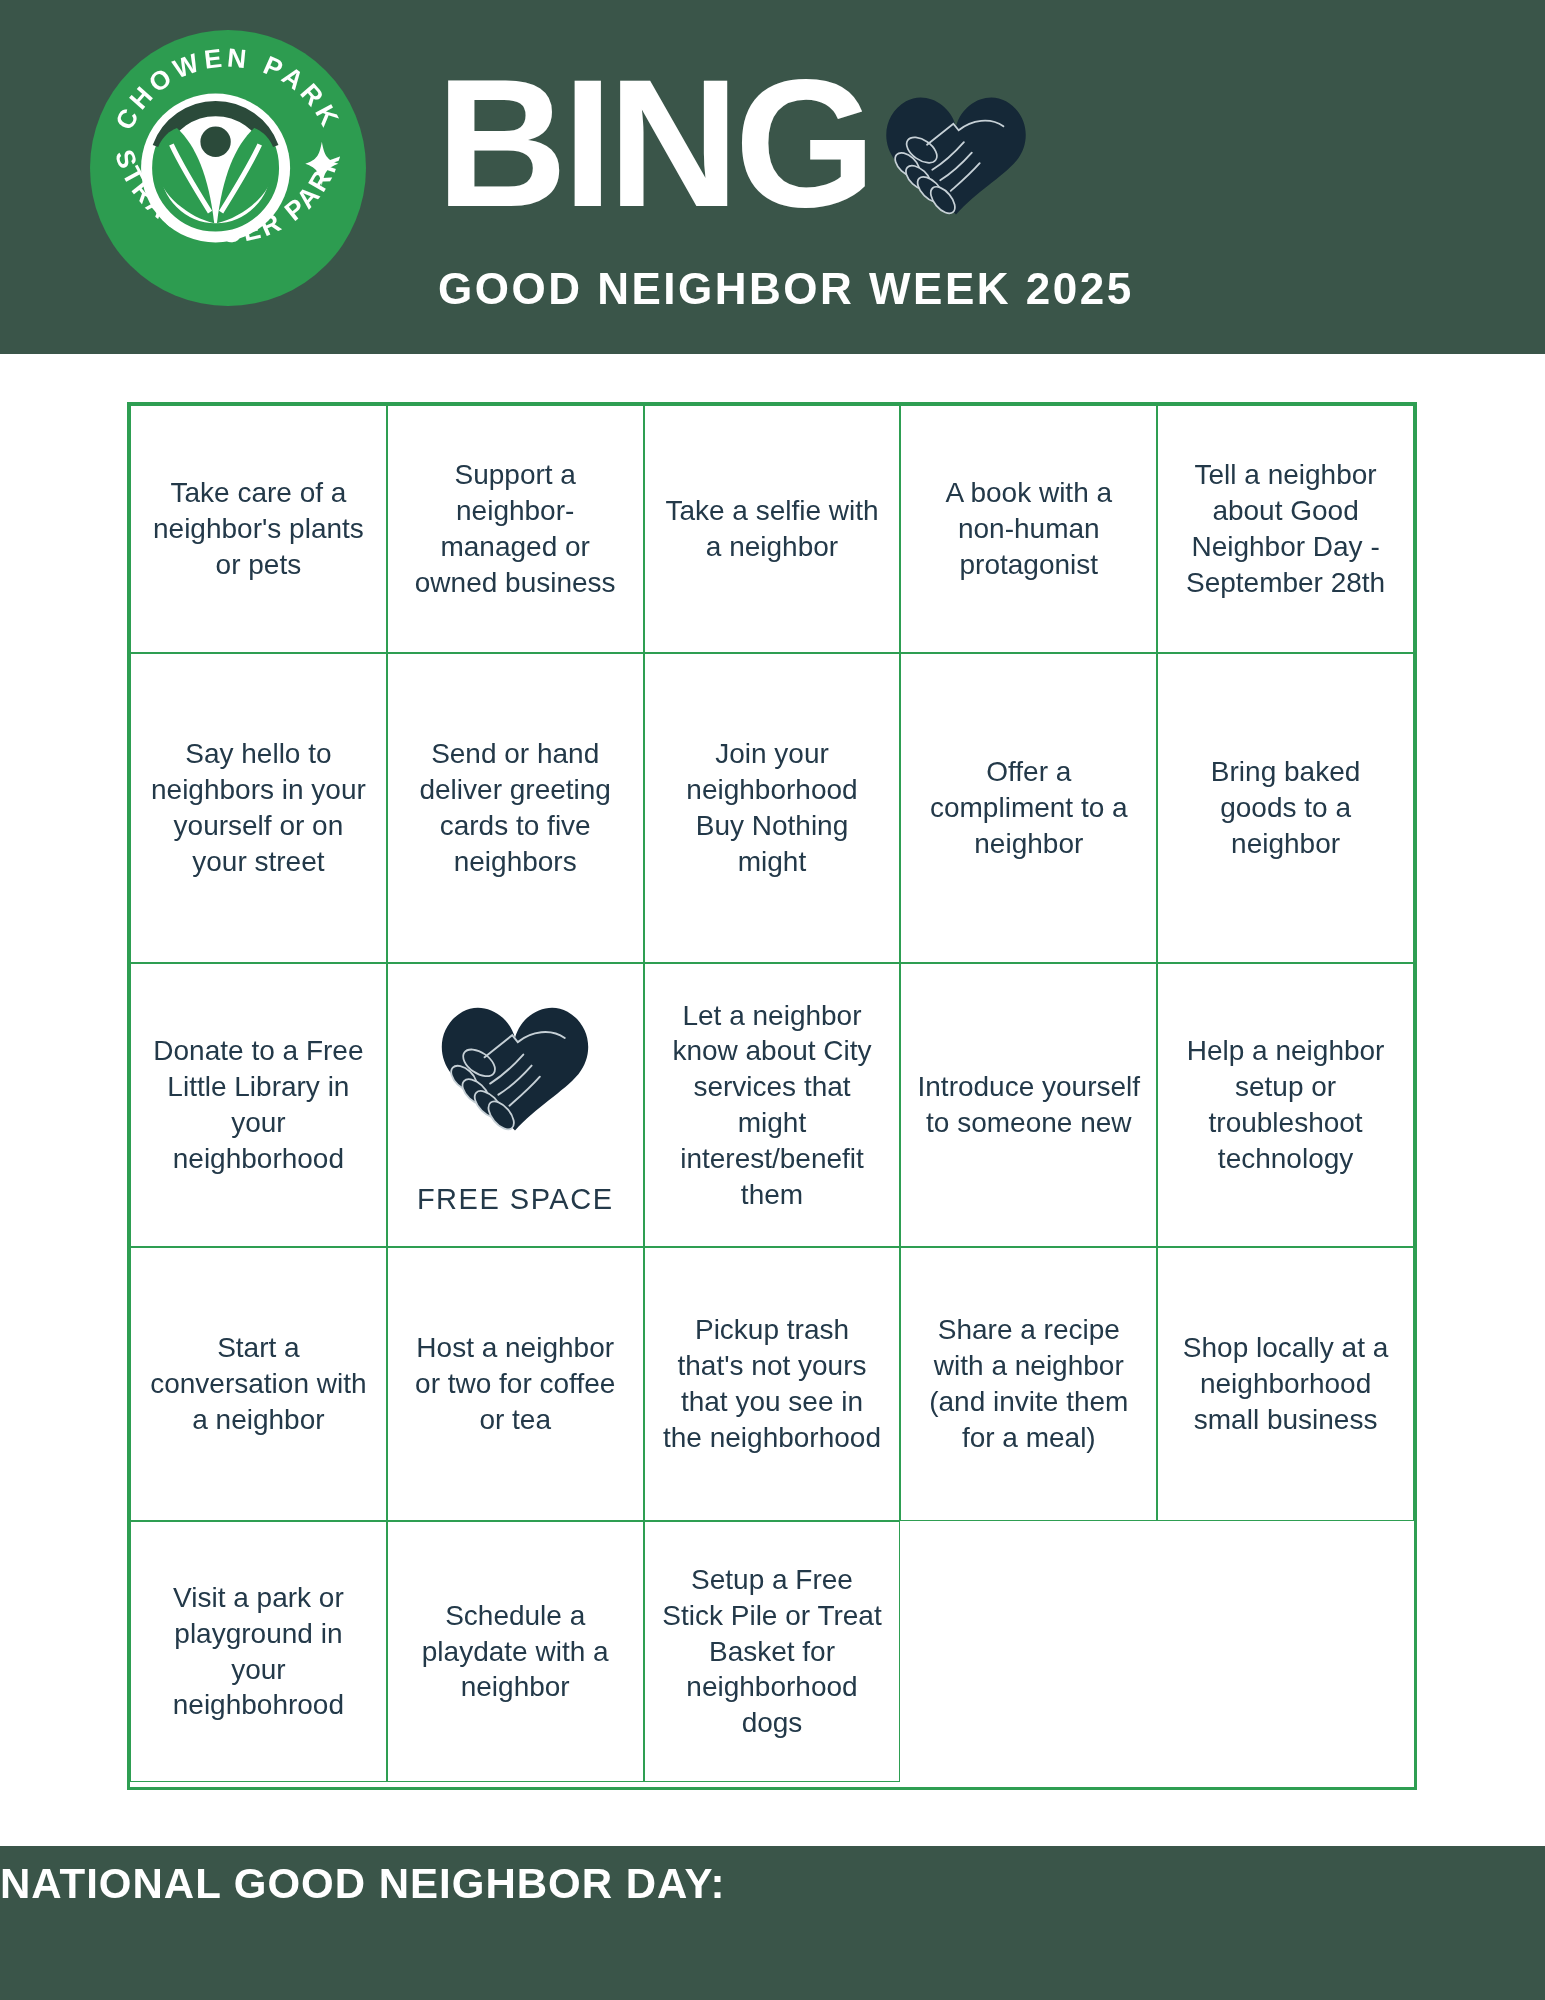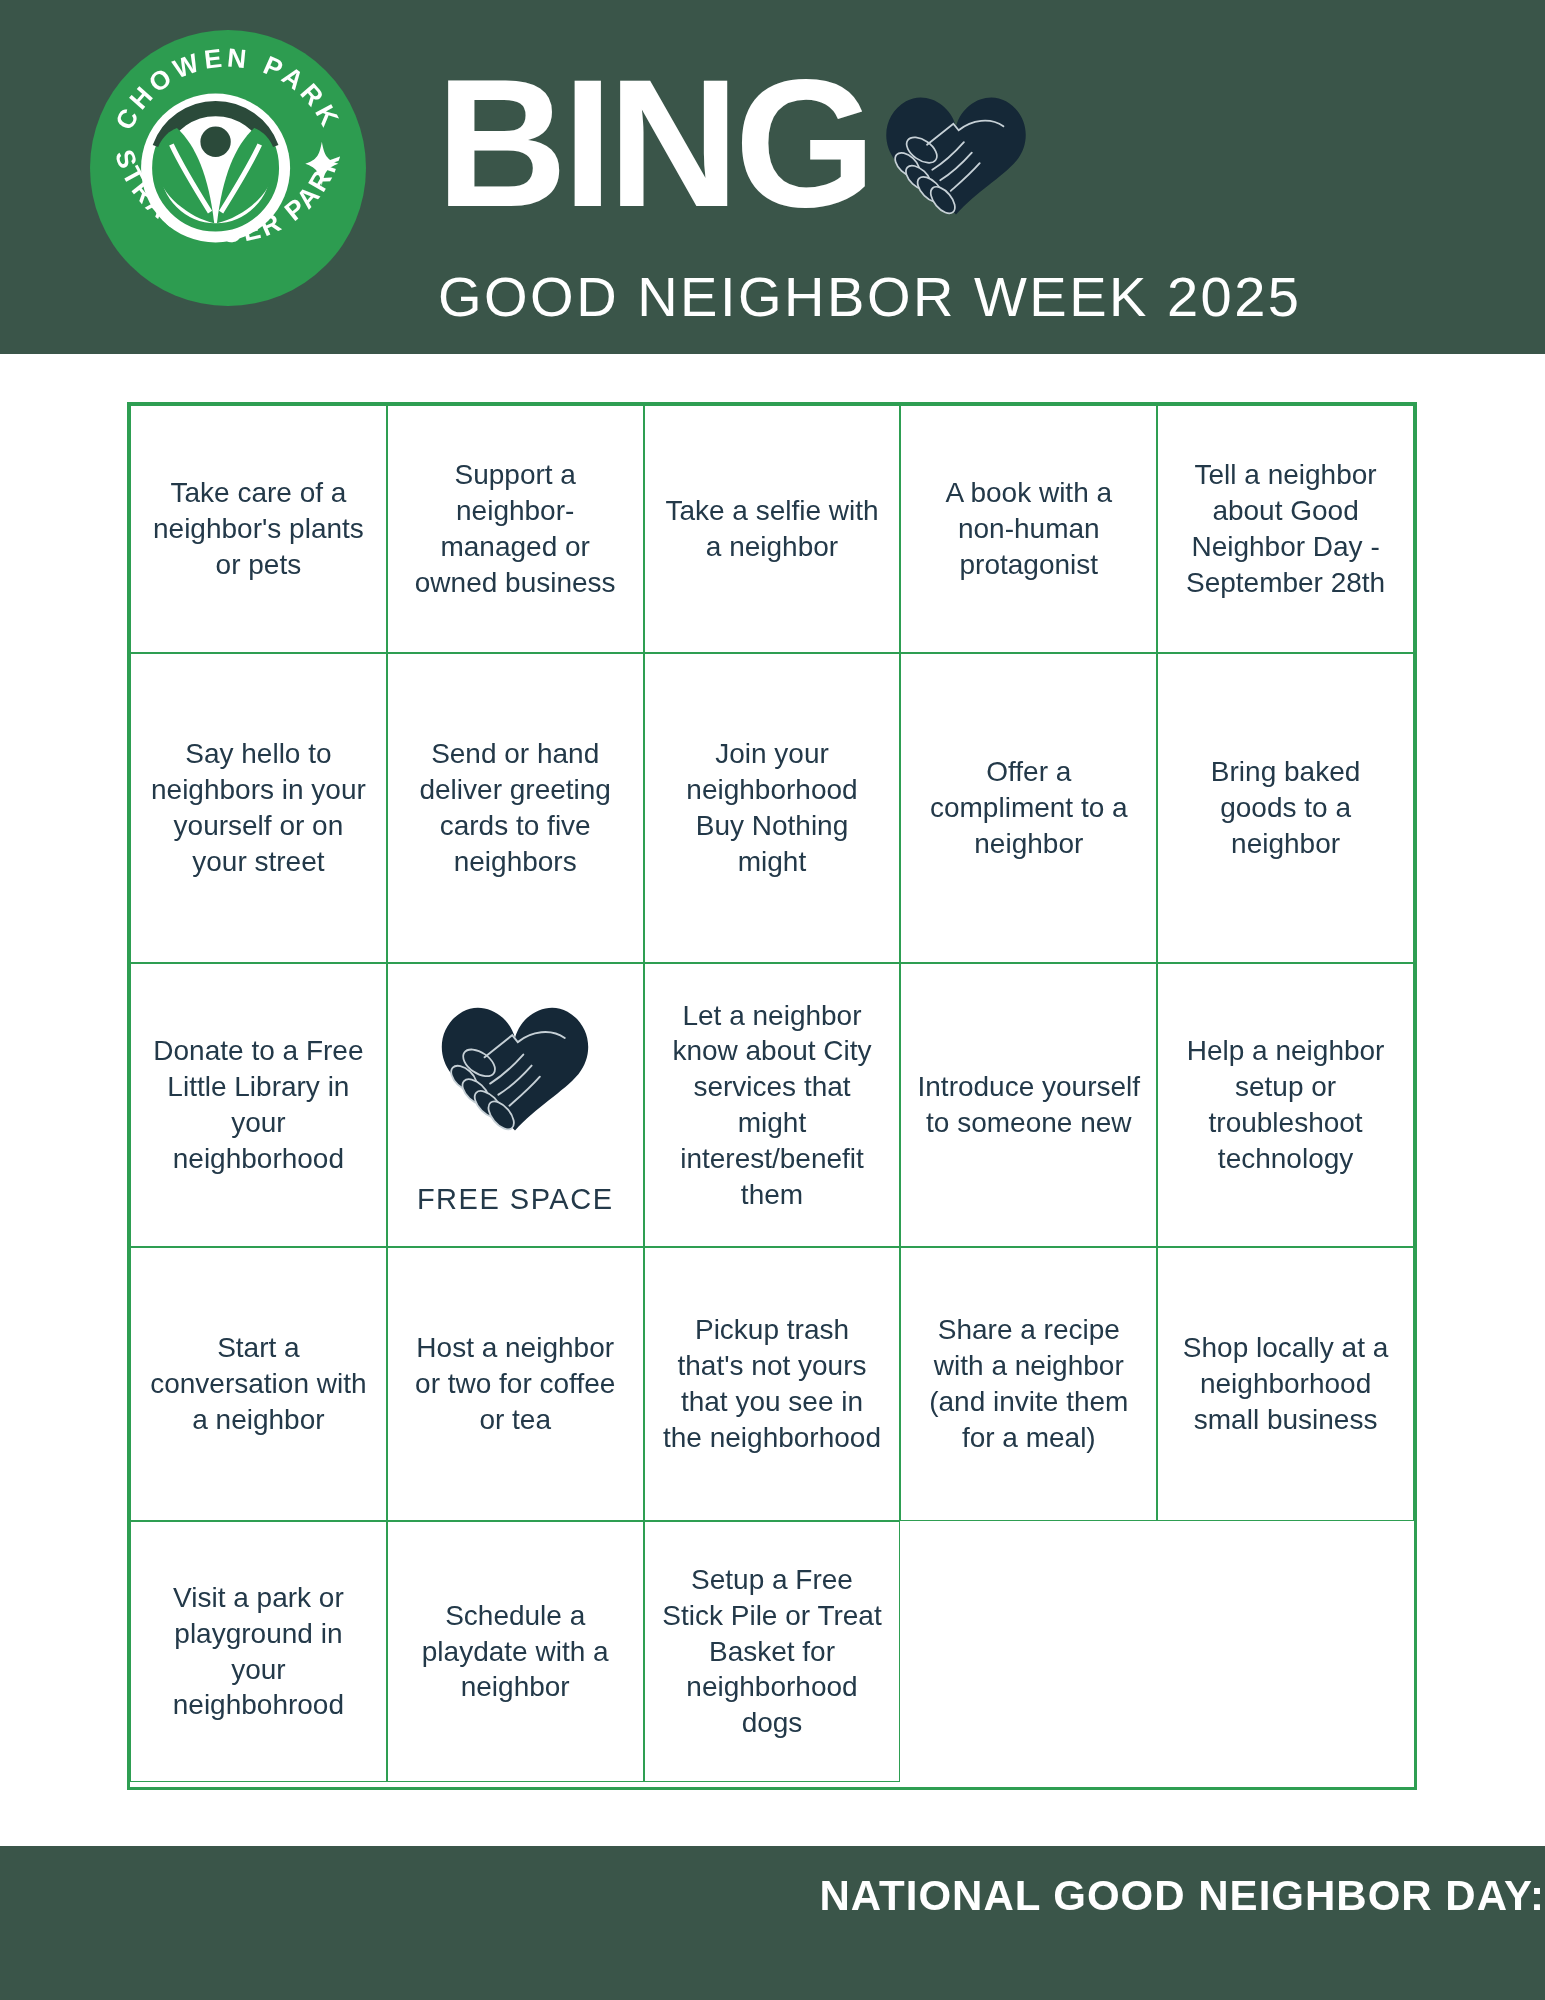--- a/index.html
+++ b/index.html
@@ -12,42 +12,42 @@
   .header-band{position:absolute;left:0;top:0;width:1545px;height:354px;background:#3A5549;}
   .logo{position:absolute;left:90px;top:30px;width:276px;height:276px;}
   .title-row{position:absolute;left:436px;top:52px;display:flex;align-items:flex-start;}
   .title-bing{
     color:#ffffff;font-size:182px;font-weight:800;letter-spacing:-5px;
     line-height:1;margin:0;
   }
   .title-heart{width:158px;height:148px;margin-left:6px;margin-top:28px;}
   .subtitle{
     position:absolute;left:438px;top:264px;color:#ffffff;
-    font-size:56px;font-weight:400;letter-spacing:2.5px;white-space:nowrap;text-align:right;
+    font-size:44px;font-weight:700;letter-spacing:2.5px;white-space:nowrap;text-align:right;
   }
   
   .bingo-grid{
     position:absolute;left:127px;top:402px;width:1290px;height:1388px;
     box-sizing:border-box;border:3px solid #2E9E52;background:#ffffff;
     display:grid;grid-template-columns:repeat(5,1fr);
     grid-template-rows:248px 310px 284px 274px 261px;
   }
   .cell{
     box-sizing:border-box;border:1.5px solid #2E9E52;
     display:flex;flex-direction:column;align-items:center;justify-content:center;
     text-align:center;padding:10px 16px;
     color:#233949;font-size:28px;line-height:1.28;font-weight:400;
   }
   .free-label{font-size:29px;letter-spacing:1.5px;margin-top:38px;color:#233949;}
   .free-heart{width:172px;height:152px;}
   
   .footer-band{
     position:absolute;left:0;top:1846px;width:1545px;height:154px;background:#3A5549;
-    display:flex;flex-direction:column;align-items:flex-end;justify-content:flex-start;
-    padding-top:26px;box-sizing:border-box;
+    display:flex;flex-direction:column;align-items:flex-start;justify-content:flex-start;
+    padding-top:14px;box-sizing:border-box;
   }
   .footer-line1{color:#ffffff;font-size:42px;font-weight:800;letter-spacing:1px;}
   .footer-line2{color:#ffffff;font-size:46px;font-weight:300;letter-spacing:2.5px;margin-top:10px;}
   .hidden-defs{position:absolute;width:0;height:0;overflow:hidden;}
 </style>
 </head>
 <body>
 
 <svg class="hidden-defs" aria-hidden="true">
   <defs>

